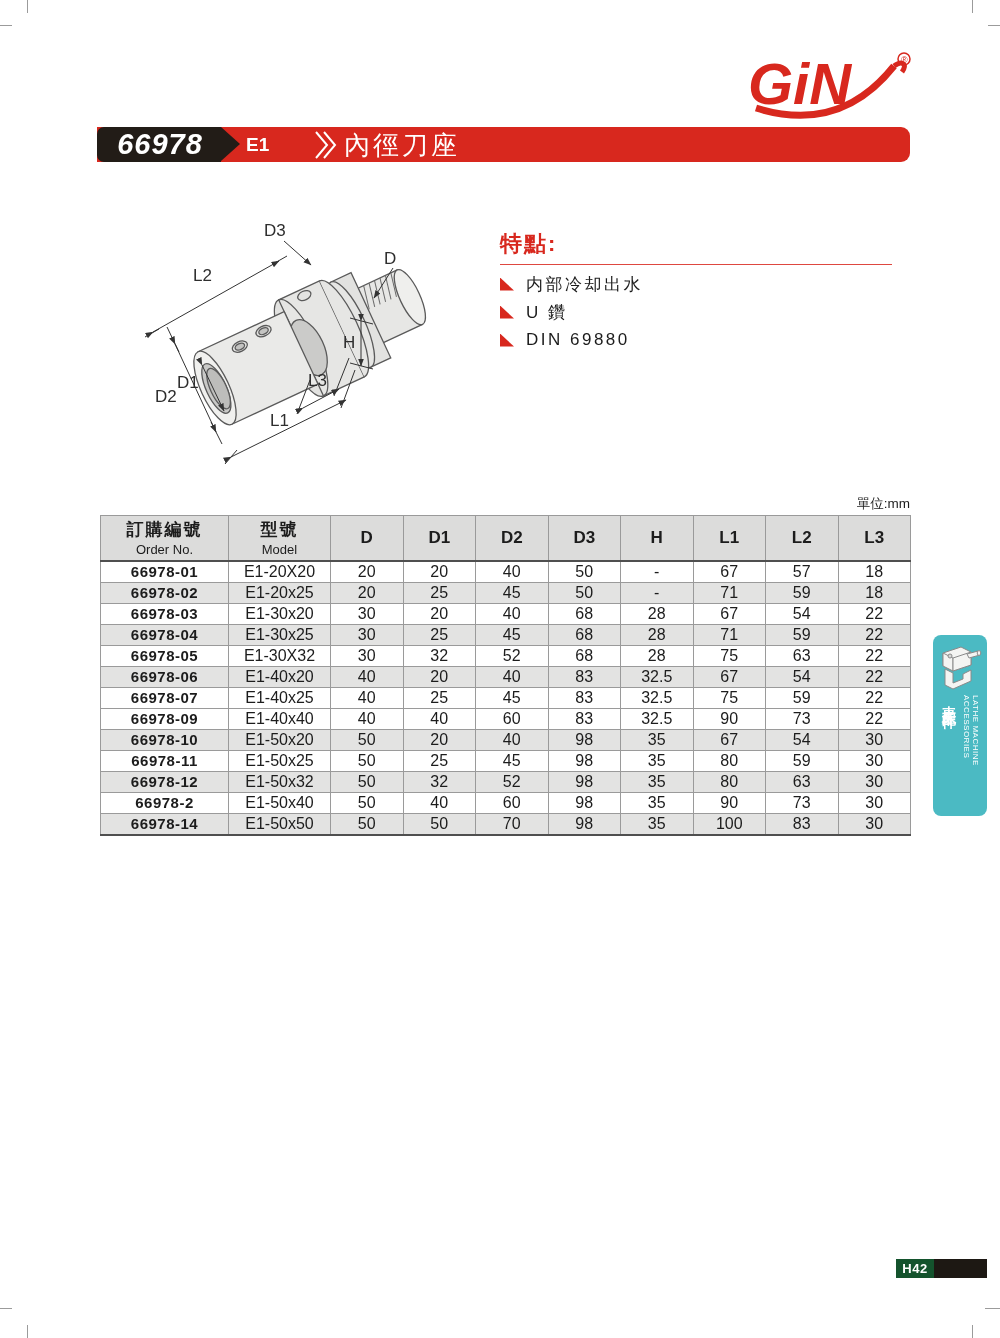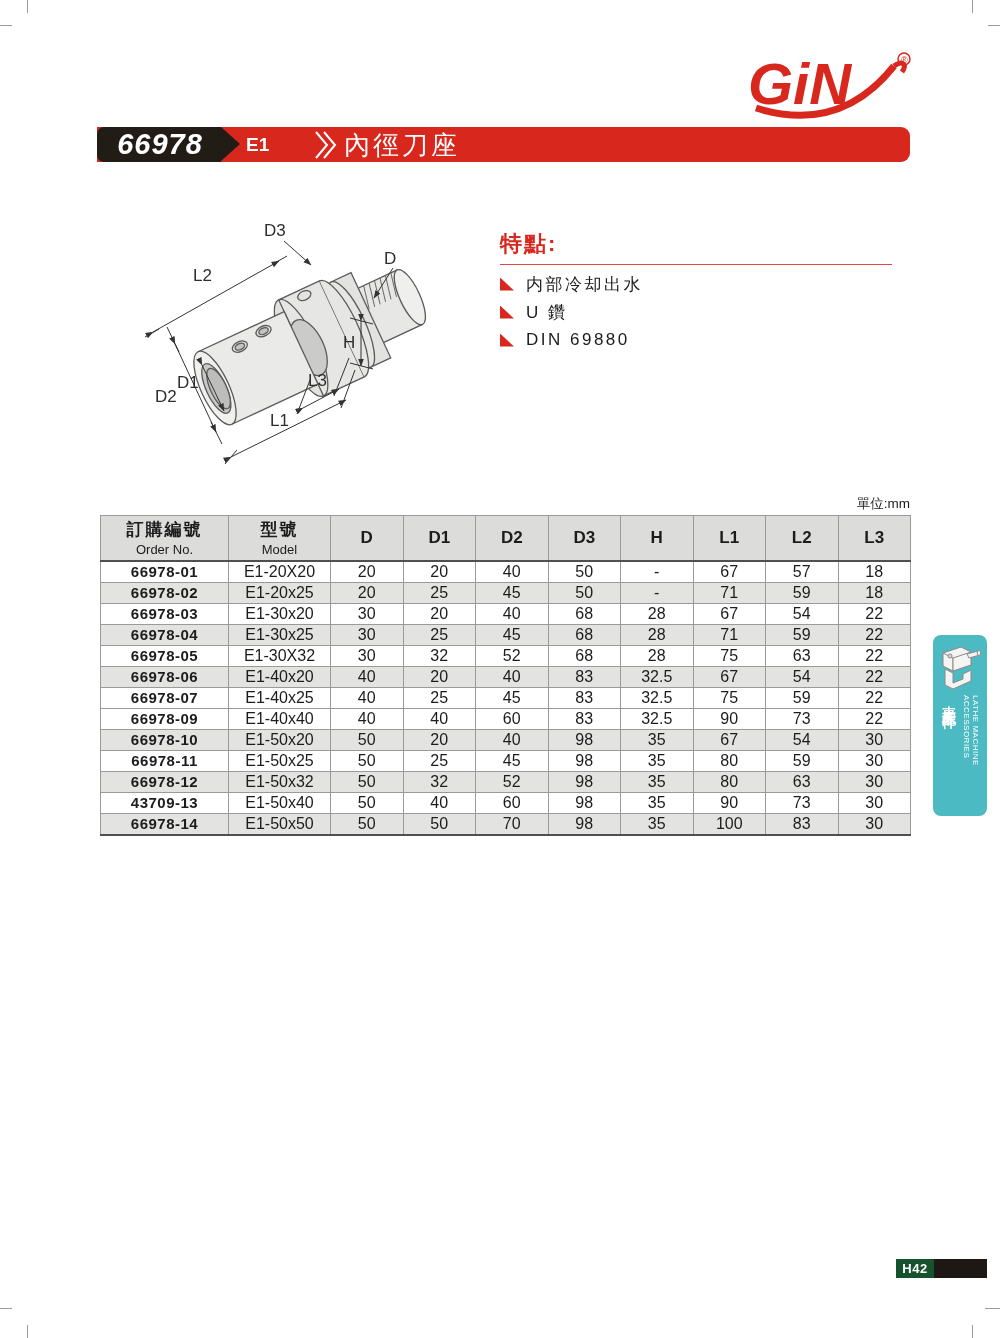--- a/index.html
+++ b/index.html
@@ -391,21 +391,21 @@
           <td>50</td>
           <td>32</td>
           <td>52</td>
           <td>98</td>
           <td>35</td>
           <td>80</td>
           <td>63</td>
           <td>30</td>
         </tr>
         <tr>
-          <td class="order">43709-13</td>
+          <td class="order">66978-2</td>
           <td class="model">E1-50x40</td>
           <td>50</td>
           <td>40</td>
           <td>60</td>
           <td>98</td>
           <td>35</td>
           <td>90</td>
           <td>73</td>
           <td>30</td>
         </tr>

